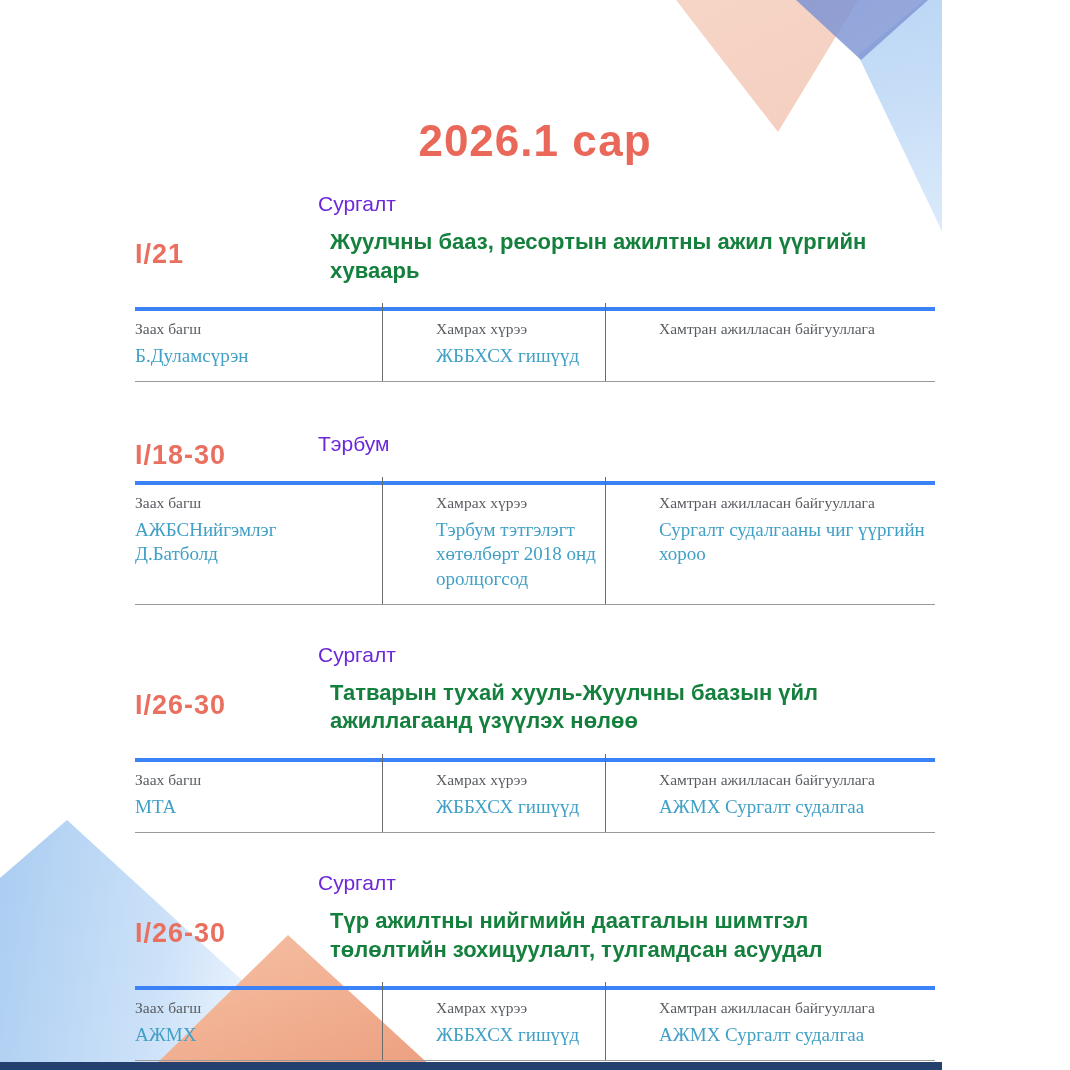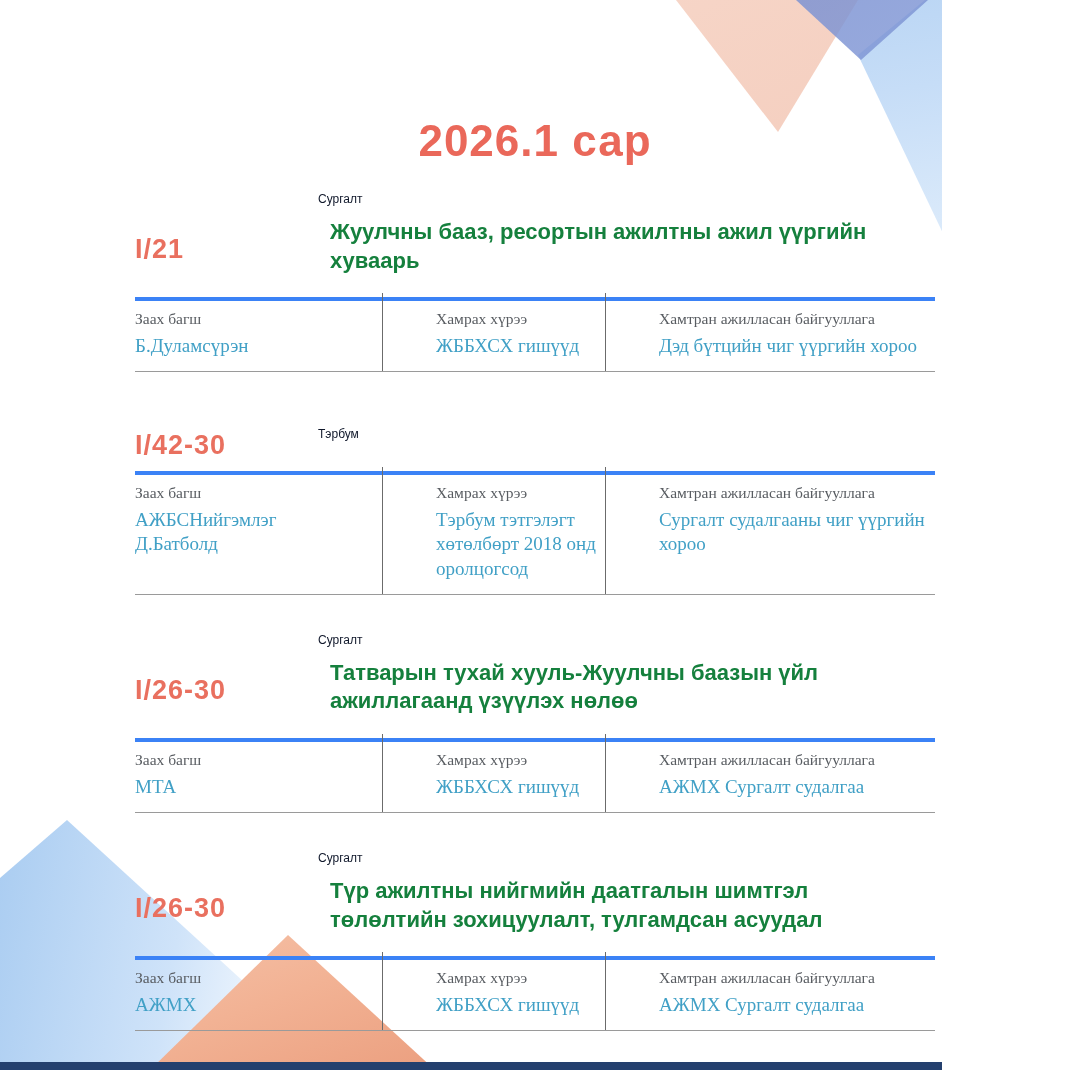--- a/index.html
+++ b/index.html
@@ -43,21 +43,21 @@
     margin:0 0 26px 0;text-align:center;
     font-size:44px;font-weight:bold;letter-spacing:1px;color:#ea685a;
   }
   .event{margin-bottom:38px;}
   .head{display:flex;align-items:center;margin-bottom:10px;}
   .date{
     width:183px;flex:0 0 183px;align-self:center;padding-top:20px;
     font-size:27px;font-weight:bold;color:#e9705f;letter-spacing:1px;
   }
   .head-main{flex:1;min-width:0;}
-  .category{font-size:12px;color:#0f172a;margin-bottom:4px;}
+  .category{font-size:21px;color:#6d28d9;margin-bottom:4px;}
   .etitle{
     margin:12px;font-size:22px;font-weight:bold;color:#15803d;line-height:1.3;
   }
   .tbl{position:relative;display:flex;border-top:4px solid #3b82f6;border-bottom:1px solid #9a9a9a;font-family:Liberation Serif, serif;}
   .vline{position:absolute;top:-8px;bottom:0;width:1px;background:#6b6b6b;}
   .vline-1{left:247px;}
   .vline-2{left:470px;}
   .cell{box-sizing:border-box;padding:9px 0 13px 0;}
   .c1{width:247px;flex:0 0 247px;padding-right:58px;}
   .c2{width:223px;flex:0 0 223px;padding-left:14px;padding-right:14px;margin-left:40px;}
@@ -95,28 +95,27 @@
         <div class="cell c1">
           <div class="lbl">Заах багш</div>
           <div class="val">Б.Дуламсүрэн</div>
         </div>
         <div class="cell c2">
           <div class="lbl">Хамрах хүрээ</div>
           <div class="val">ЖББХСХ гишүүд</div>
         </div>
         <div class="cell c3">
           <div class="lbl">Хамтран ажилласан байгууллага</div>
-          <div class="val">Дэд бүтцийн чиг үүргийн хороо</div>
         </div>
       </div>
     </section>
 
     <section class="event">
       <div class="head">
-        <div class="date">I/42-30</div>
+        <div class="date">I/18-30</div>
         <div class="head-main">
           <div class="category">Тэрбум</div>
         </div>
       </div>
       <div class="tbl">
         <span class="vline vline-1"></span>
         <span class="vline vline-2"></span>
         <div class="cell c1">
           <div class="lbl">Заах багш</div>
           <div class="val">АЖБСНийгэмлэг Д.Батболд</div>

